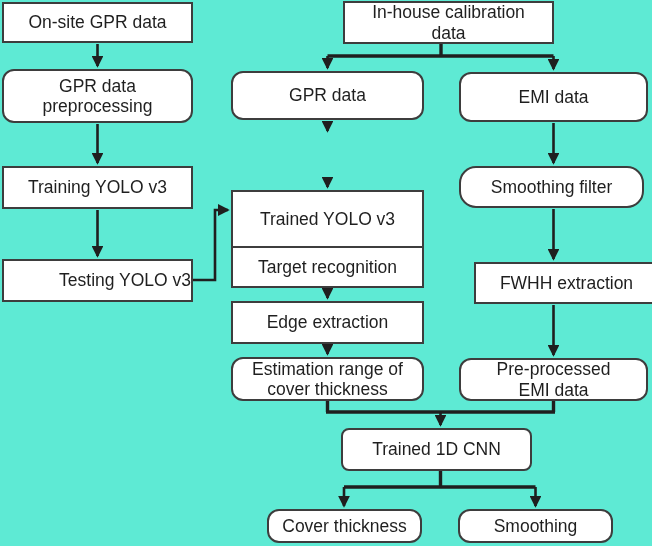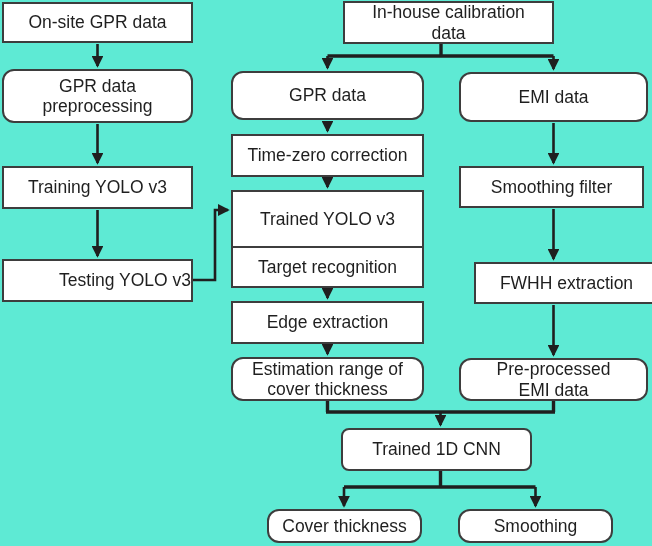--- a/index.html
+++ b/index.html
@@ -35,21 +35,21 @@
   .n-inhouse      {left:343px; top:1px;   width:211px; height:43px;}
   
   .n-gprdata      {left:231px; top:71px;  width:193px; height:49px;}
   .n-timezero     {left:231px; top:134px; width:193px; height:43px;}
   .n-trainedyolo  {left:231px; top:190px; width:193px; height:59px;}
   .n-targetrec    {left:231px; top:246px; width:193px; height:42px;}
   .n-edgeext      {left:231px; top:301px; width:193px; height:43px;}
   .n-estrange     {left:231px; top:357px; width:193px; height:44px;}
   
   .n-emidata      {left:459px; top:72px;  width:189px; height:50px;}
-  .n-smoothing    {left:459px; top:166px; width:185px; height:42px;}
+  .n-smoothing    {left:459px; top:166px; width:185px; height:42px;border-radius:17px;}
   .n-fwhh         {left:474px; top:262px; width:185px; height:42px;}
   .n-preemi       {left:459px; top:358px; width:189px; height:43px;}
   
   .n-cnn          {left:341px; top:428px; width:191px; height:43px;border-radius:8px;}
   .n-cover        {left:267px; top:509px; width:155px; height:34px;}
   .n-diameter     {left:458px; top:509px; width:155px; height:34px;}
 </style>
 </head>
 <body>
 
@@ -109,23 +109,20 @@
   </div>
 
   <div class="node n-inhouse">
     <span>In-house calibration
 data</span>
   </div>
 
   <div class="node round n-gprdata">
     <span>GPR data</span>
   </div>
-  <div class="node n-timezero">
-    <span>Time-zero correction</span>
-  </div>
   <div class="node n-trainedyolo">
     <span>Trained YOLO v3</span>
   </div>
   <div class="node n-targetrec">
     <span>Target recognition</span>
   </div>
   <div class="node n-edgeext">
     <span>Edge extraction</span>
   </div>
   <div class="node round n-estrange">

